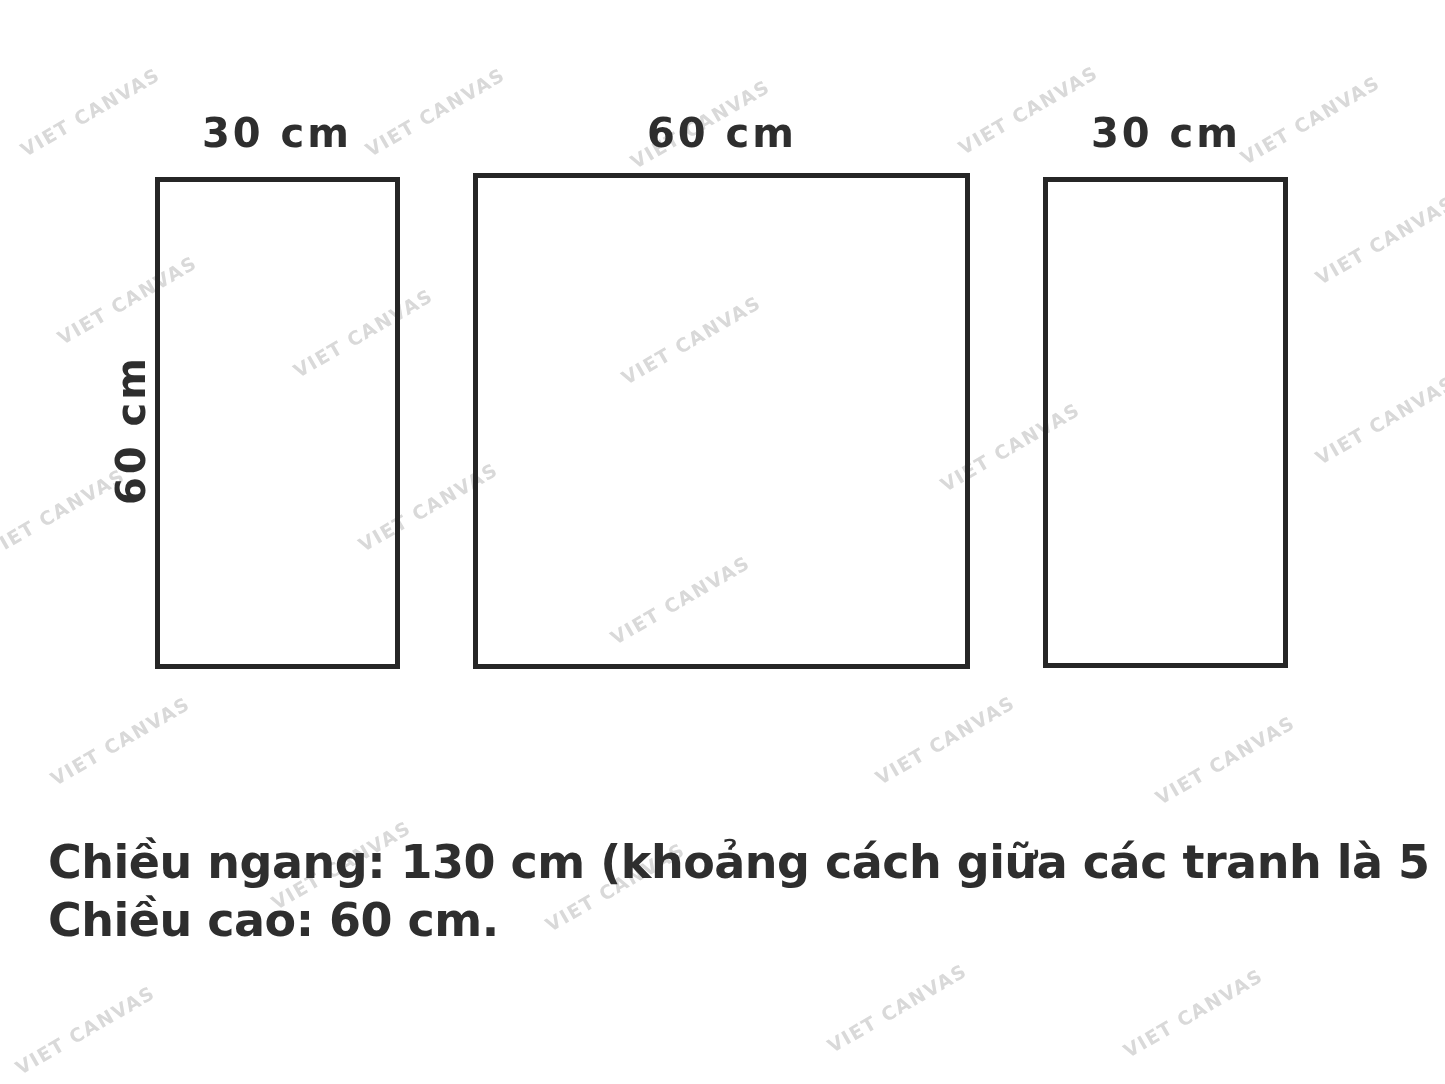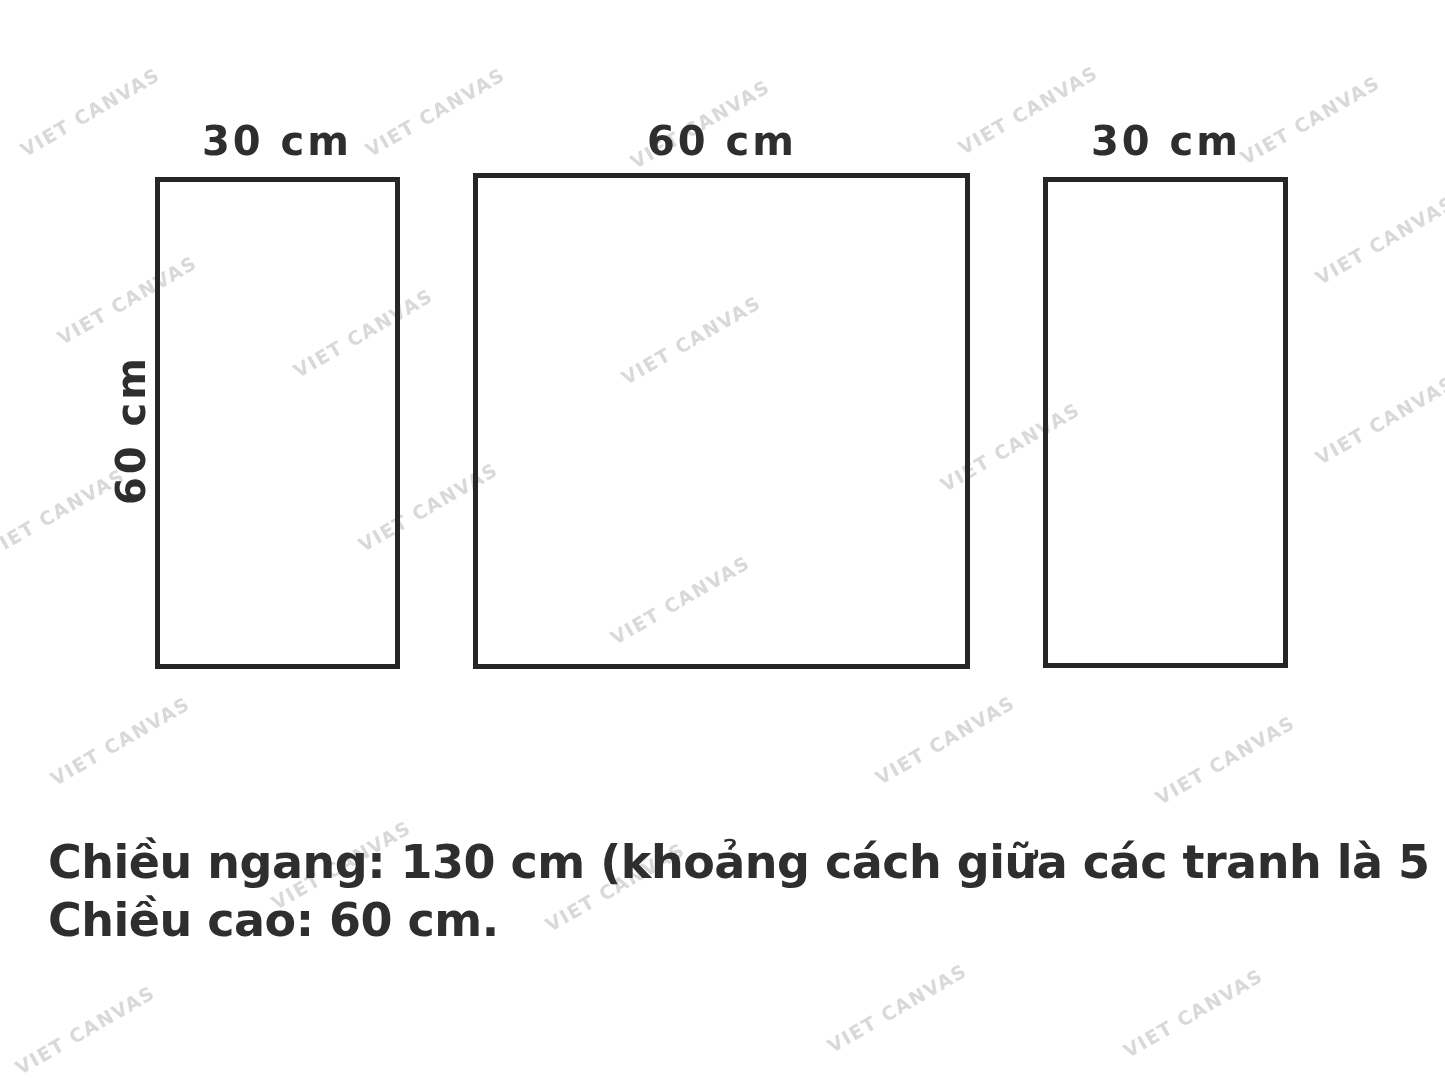--- a/index.html
+++ b/index.html
@@ -47,21 +47,21 @@
     position: absolute;
     z-index: 3;
     font-size: 40px;
     font-weight: 700;
     letter-spacing: 3px;
     color: var(--text, #2e2e2e);
     white-space: nowrap;
   }
   .label-top {
     transform: translateX(-50%);
-    top: 118px;
+    top: 110px;
   }
   .label-w-left   { left: 277px; }
   .label-w-center { left: 722px; }
   .label-w-right  { left: 1166px; }
   .label-height {
     left: 131px;
     top: 430px;
     transform: translate(-50%, -50%) rotate(-90deg);
   }
   

